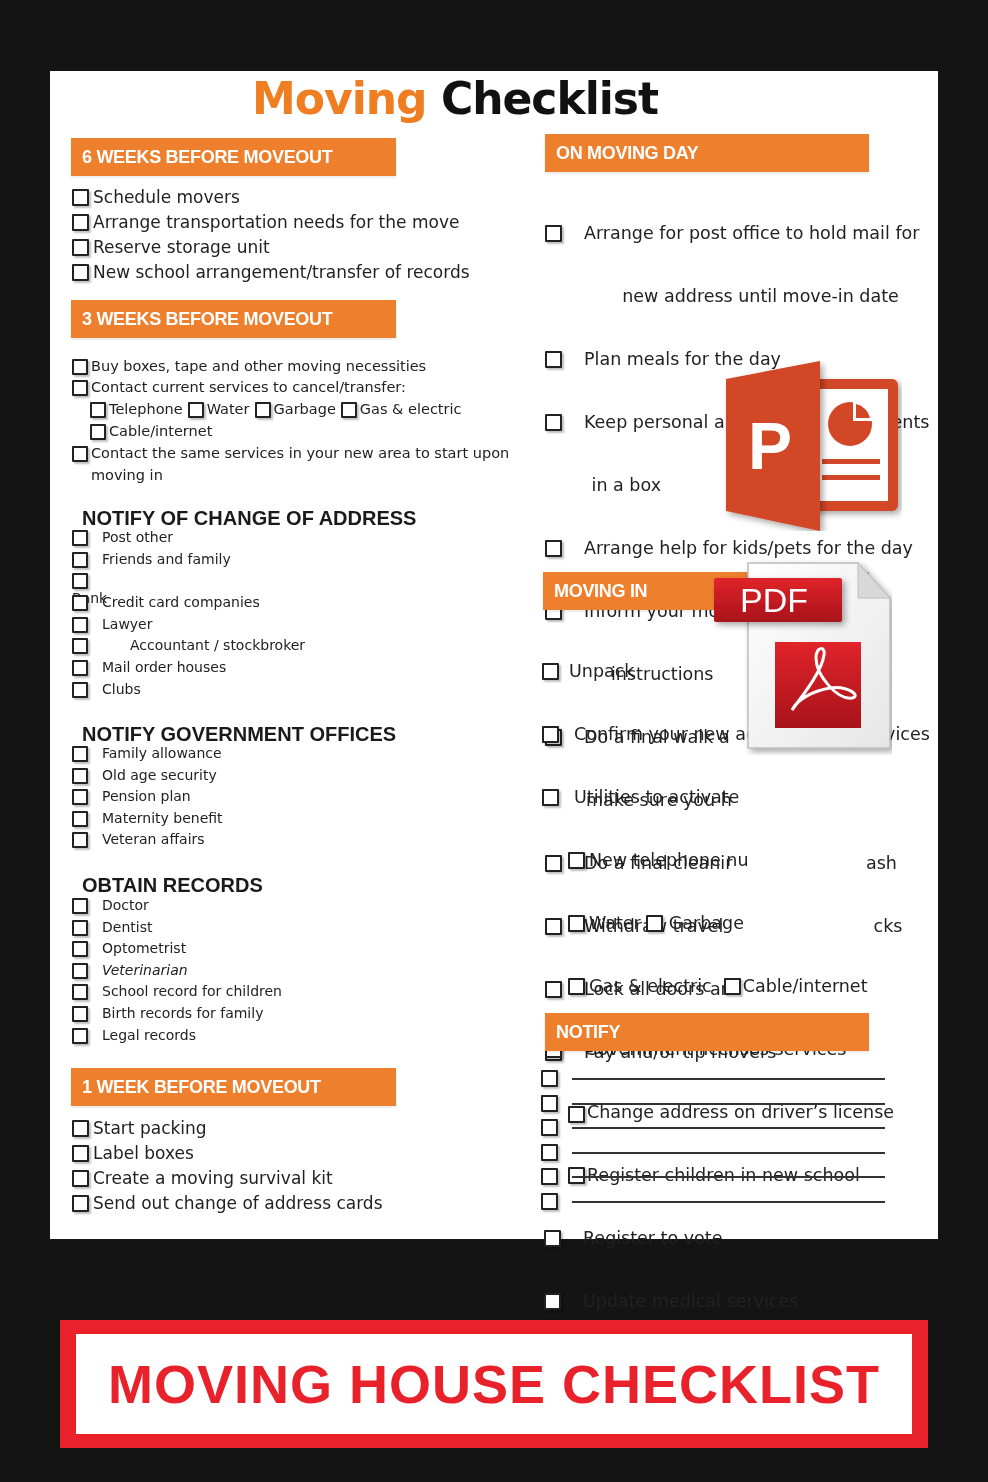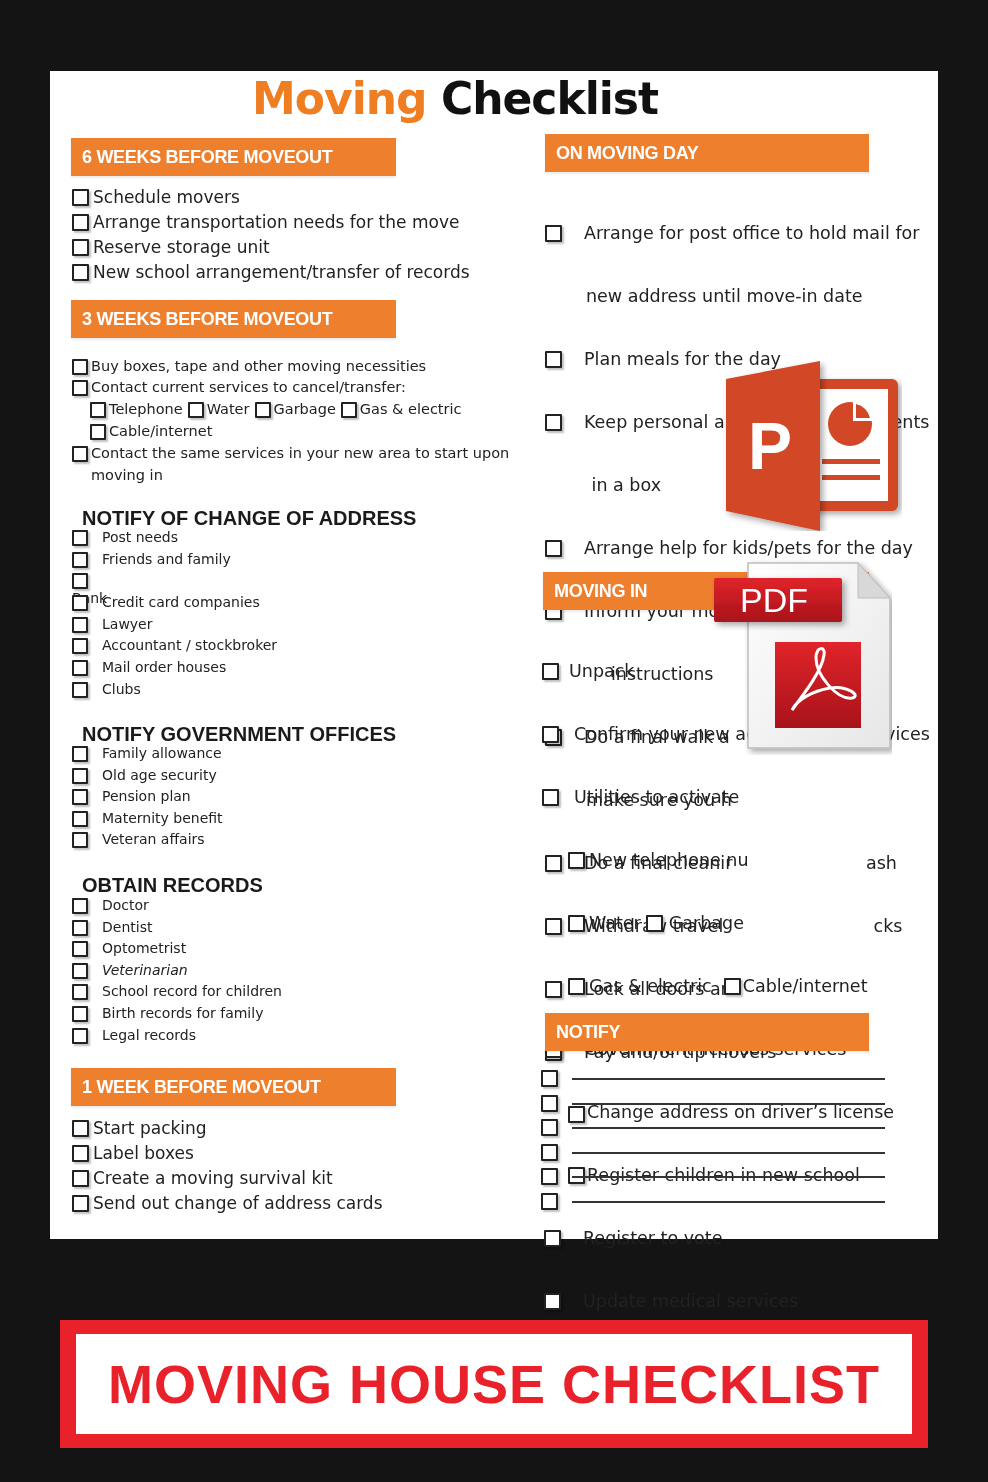--- a/index.html
+++ b/index.html
@@ -141,39 +141,39 @@
       </div>
     <div class="item" style="height:22px; padding-left:19px;">
         <span>moving in</span>
       </div>
   </div>
 
   <div class="subhead" style="left:32px; top:436px;">NOTIFY OF CHANGE OF ADDRESS</div>
   <div class="list small" style="left:22px; top:457px;">
     <div class="item" style="height:21.7px;">
         <span class="cb"></span>
-        <span>Post needs</span>
+        <span>Post other</span>
       </div>
     <div class="item" style="height:21.7px;">
         <span class="cb"></span>
         <span>Friends and family</span>
       </div>
     <div class="item" style="height:21.7px;flex-direction:column;">
         <span class="cb"></span>
         <span>Bank</span>
       </div>
     <div class="item" style="height:21.7px;">
         <span class="cb"></span>
         <span>Credit card companies</span>
       </div>
     <div class="item" style="height:21.7px;">
         <span class="cb"></span>
         <span>Lawyer</span>
       </div>
-    <div class="item" style="height:21.7px;">
+    <div class="item" style="height:21.7px;gap:28px;">
         <span class="cb"></span>
         <span>Accountant / stockbroker</span>
       </div>
     <div class="item" style="height:21.7px;">
         <span class="cb"></span>
         <span>Mail order houses</span>
       </div>
     <div class="item" style="height:21.7px;">
         <span class="cb"></span>
         <span>Clubs</span>
@@ -252,21 +252,21 @@
       </li>
     <li class="item">
         <span class="cb"></span>
         <span>Send out change of address cards</span>
       </li>
   </ul>
 
   <div class="band" style="left:495px; top:63px; width:324px;">ON MOVING DAY</div>
   <div class="list right" style="left:495px; top:112px; width:390px; white-space:pre;">
     <div class="item"><span class="cb"></span><span>Arrange for post office to hold mail for</span></div>
-    <div class="item" style="padding-left:41px;"><span>new address until move-in date</span></div>
+    <div class="item" style="padding-left:41px;justify-content:center;"><span>new address until move-in date</span></div>
     <div class="item"><span class="cb"></span><span>Plan meals for the day</span></div>
     <div class="item"><span class="cb"></span><span>Keep personal and financial documents</span></div>
     <div class="item" style="padding-left:41px;"><span> in a box</span></div>
     <div class="item"><span class="cb"></span><span>Arrange help for kids/pets for the day</span></div>
     <div class="item"><span class="cb"></span><span>Inform your movers of special</span></div>
     <div class="item" style="padding-left:66px;"><span>instructions</span></div>
     <div class="item"><span class="cb"></span><span>Do a final walk a</span></div>
     <div class="item" style="padding-left:41px;"><span>make sure you h</span></div>
     <div class="item"><span class="cb"></span><span>Do a final cleanir                        ash</span></div>
     <div class="item"><span class="cb"></span><span>Withdraw travel                           cks</span></div>

